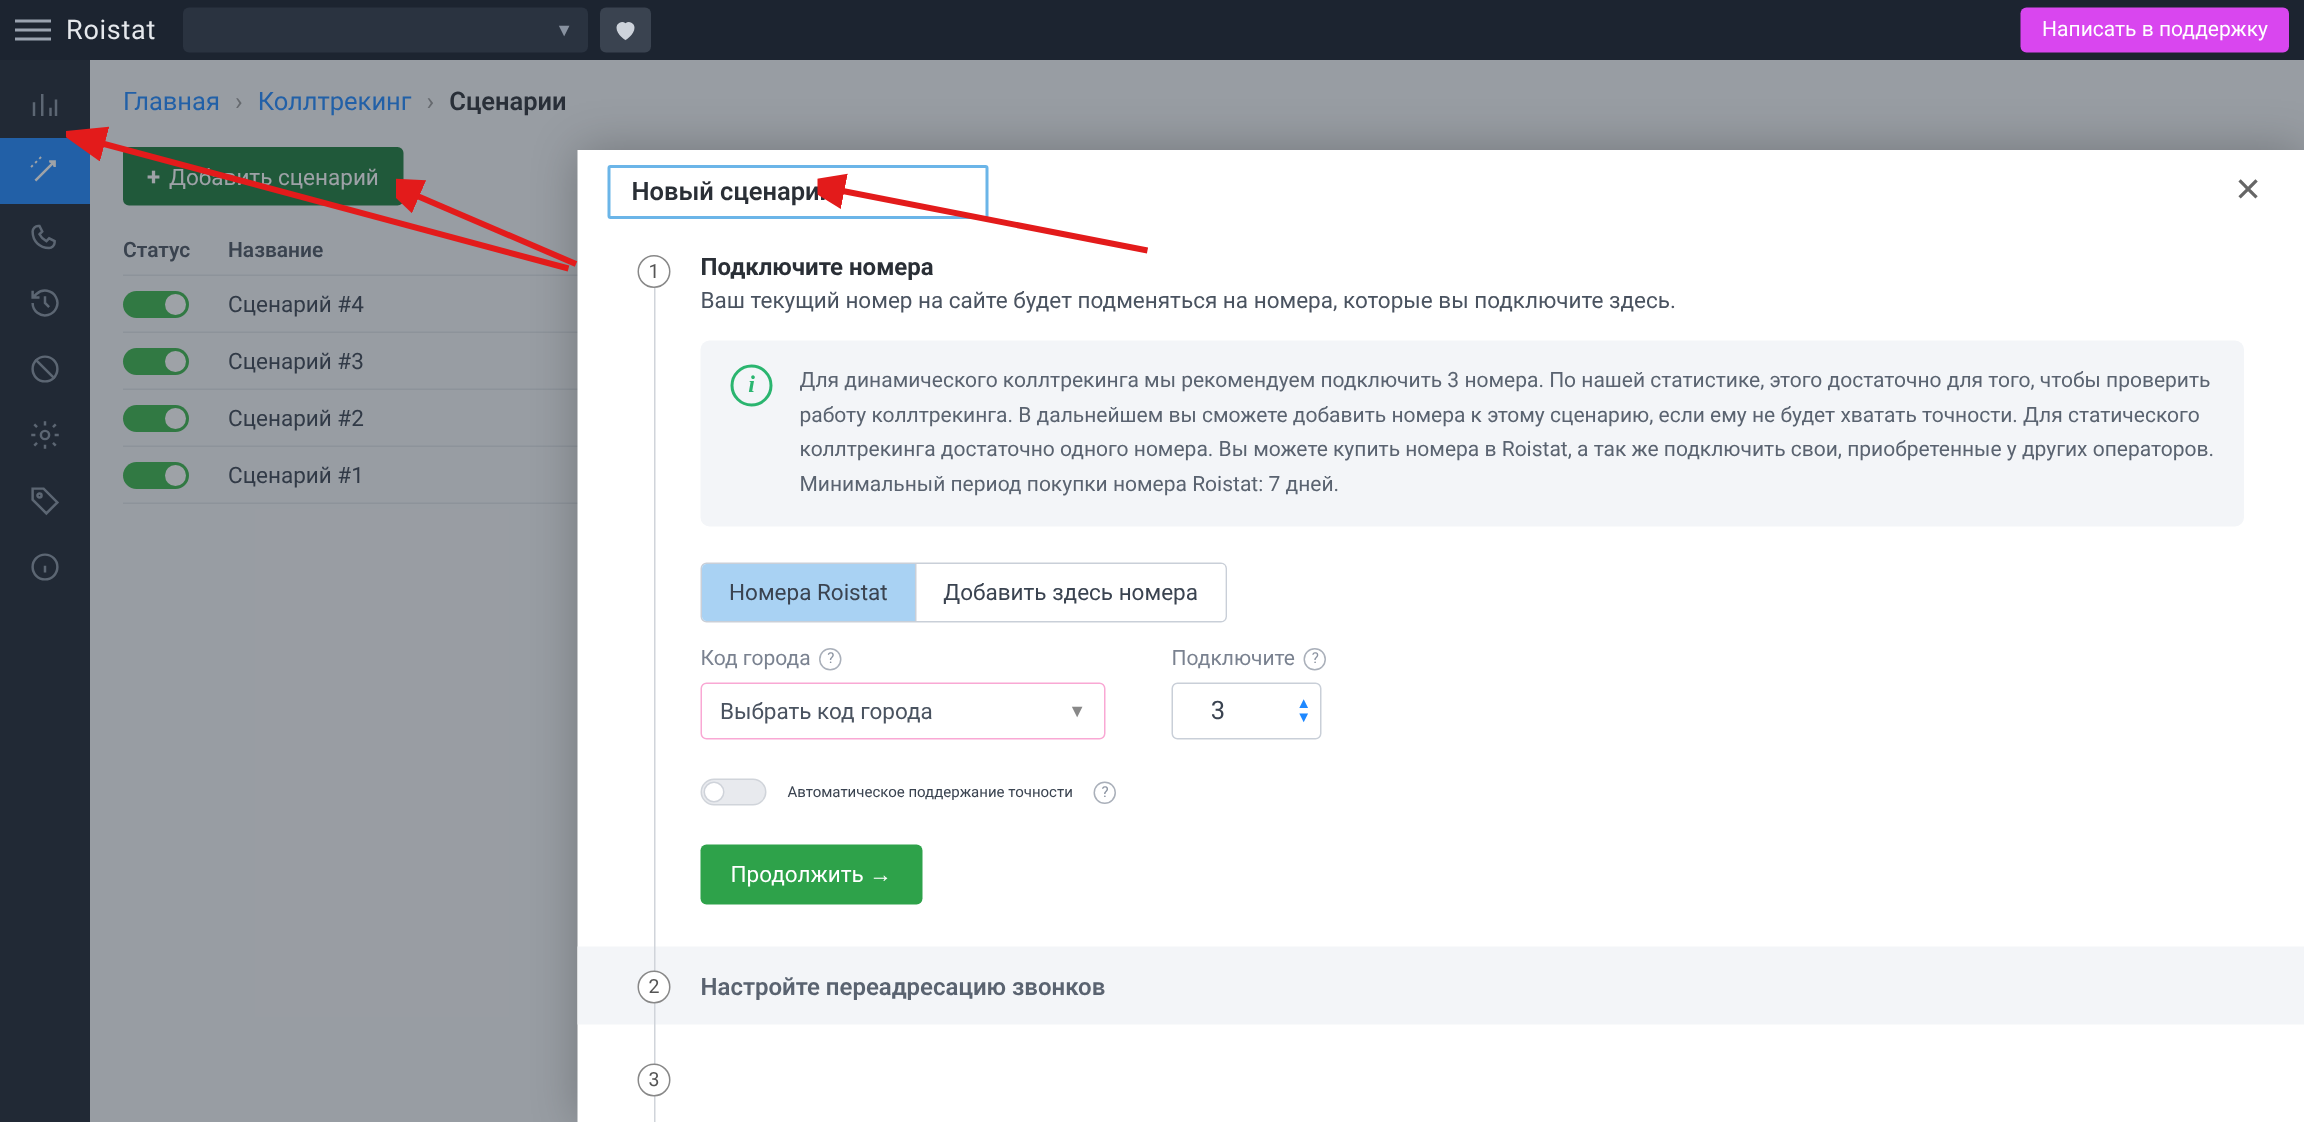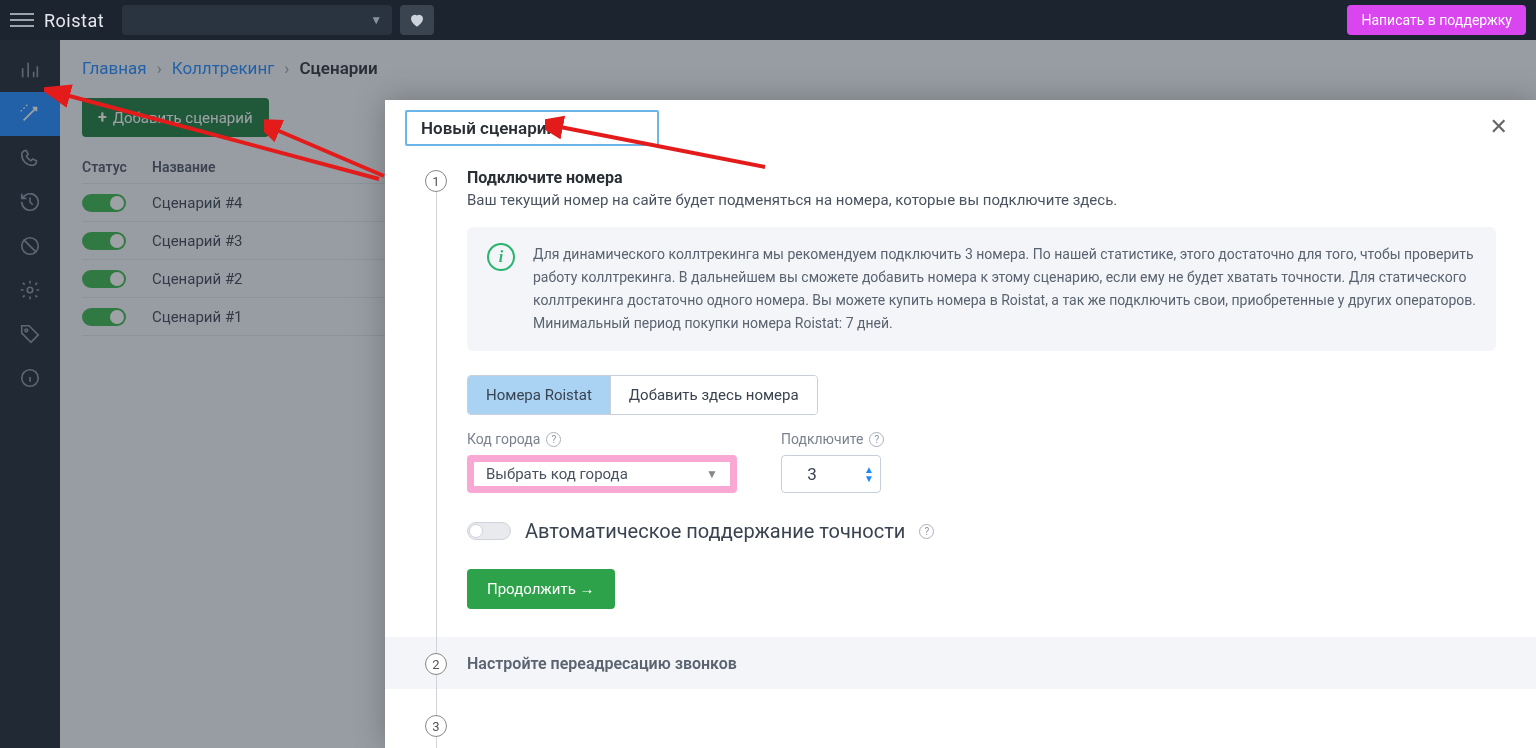--- a/index.html
+++ b/index.html
@@ -73,31 +73,31 @@
 .info-text { font-size: 14px; color: #5a6370; line-height: 1.65; }
 
 .tabs { margin-top: 24px; display: flex; border: 1px solid #c9cfd8; border-radius: 4px; overflow: hidden; width: fit-content; }
 .tab { padding: 10px 18px; font-size: 15px; color: #3a4350; cursor: pointer; background: #fff; }
 .tab.active { background: #a9d2f3; }
 .tab + .tab { border-left: 1px solid #c9cfd8; }
 
 .form-row { margin-top: 16px; display: flex; gap: 44px; }
 .form-col .label { font-size: 14px; color: #7a8290; margin-bottom: 8px; display: flex; align-items: center; gap: 6px; }
 .help-c { width: 15px; height: 15px; border: 1px solid #aab0ba; border-radius: 50%; font-size: 10px; color: #8a92a0; display:inline-flex; align-items:center; justify-content:center; cursor: pointer; }
-.select-box { height: 38px; border: 7px solid #f9a8d4; border-radius: 4px; background: #fff; padding: 0 12px; font-size: 15px; color: #4a5360; display: flex; align-items: center; justify-content: space-between; cursor: pointer; }
+.select-box { height: 38px; border: 1px solid #f9a8d4; border-radius: 4px; background: #fff; padding: 0 12px; font-size: 15px; color: #4a5360; display: flex; align-items: center; justify-content: space-between; cursor: pointer; }
 .select-box.city { width: 270px; }
 .num-input { width: 100px; height: 38px; border: 1px solid #c9cfd8; border-radius: 4px; display: flex; align-items: center; }
 .num-input input { border: none; width: 60px; text-align: center; font-size: 17px; color: #3a4350; outline: none; background: transparent; }
 .num-input .spin { display: flex; flex-direction: column; margin-left: auto; padding-right: 6px; gap: 0px; }
 .num-input .spin span { font-size: 10px; color: #1e88ff; cursor: pointer; line-height: 9px; }
 
 .auto-row { margin-top: 26px; display: flex; align-items: center; gap: 14px; }
 .toggle-off { width: 44px; height: 18px; background: #e8eaee; border: 1px solid #d0d4da; border-radius: 10px; position: relative; cursor: pointer; }
 .toggle-off::after { content:''; position:absolute; left:1px; top:1px; width:14px; height:14px; background:#fff; border:1px solid #cfd3da; border-radius:50%; box-sizing:border-box; }
-.auto-label { font-size: 20px; color: #3a4350; }
+.auto-label { font-size: 10px; color: #3a4350; }
 
 .continue-btn { margin-top: 26px; background: #2ea24a; color: #fff; border: none; padding: 11px 20px; border-radius: 4px; font-size: 15px; cursor: pointer; }
 
 .collapsed-sect { background: #f3f5f8; margin-top: 28px; padding: 14px 0 14px 0; display:flex; align-items:center; position: relative; }
 .collapsed-sect .step-num { margin-left: 0; }
 .collapsed-sect .title { font-size: 16px; font-weight: 600; color: #5a6370; margin-left: 20px; }
 
 .sect3 { margin-top: 10px; padding: 14px 0; display:flex; align-items:center; }
 .sect3 .title { font-size: 16px; font-weight: 600; color: #5a6370; margin-left: 20px; }
 

